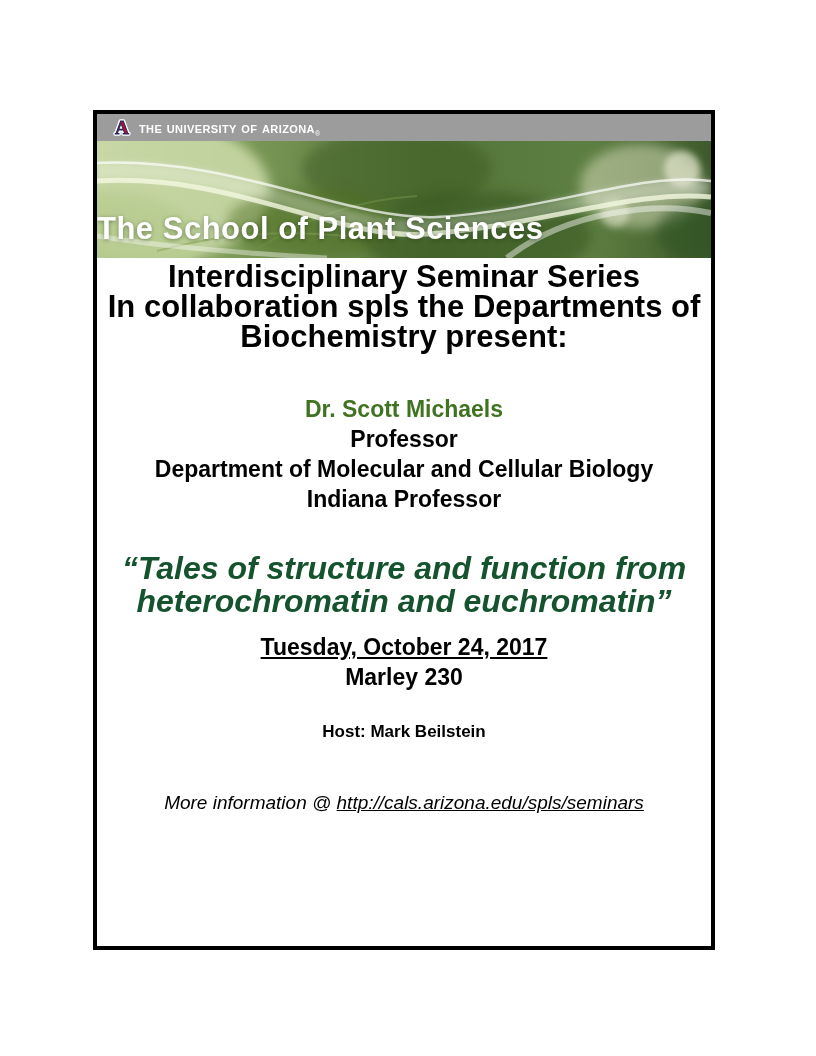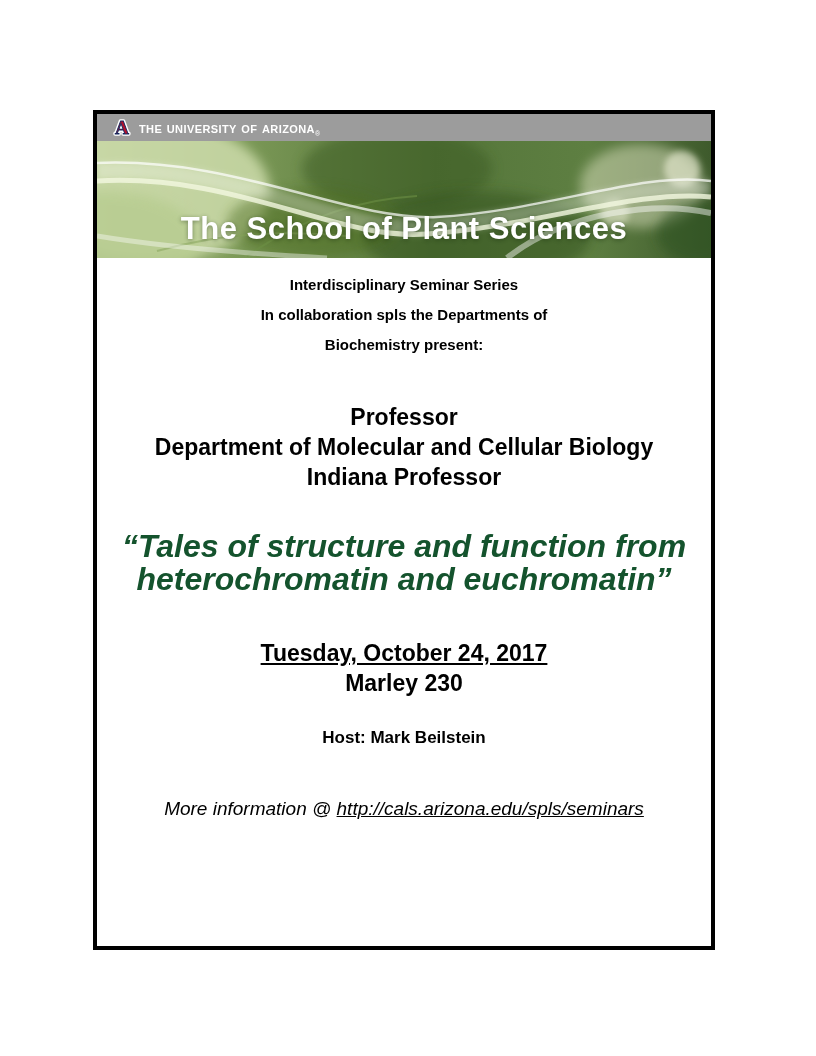--- a/index.html
+++ b/index.html
@@ -49,51 +49,50 @@
     position: relative;
     height: 117px;
     overflow: hidden;
     background: #5d7f3f;
   }
   .banner svg { position: absolute; left: 0; top: 0; width: 100%; height: 100%; }
   .banner-title {
     position: absolute;
     left: 0; right: 0;
     top: 70px;
-    text-align: center;
     color: #ffffff;
     font-size: 31px;
     font-weight: bold;
     letter-spacing: 0.5px;
     text-shadow: 0 1px 4px rgba(20,40,10,0.45);
   }
   .content { text-align: center; color: #000000; }
   .intro {
-    margin-top: 12px;
-    font-size: 15px;
+    margin-top: 4px;
+    font-size: 31px;
     font-weight: bold;
     line-height: 30px;
   }
   .speaker {
     margin-top: 42px;
     font-size: 23px;
     font-weight: bold;
     line-height: 30px;
   }
   .speaker-name { color: #3f7320; }
   .talk {
     margin-top: 38px;
     font-size: 32px;
     font-weight: bold;
     font-style: italic;
     line-height: 33px;
     color: #14532d;
   }
   .event {
-    margin-top: 42px;
+    margin-top: 14px;
     font-size: 23px;
     font-weight: bold;
     line-height: 30px;
   }
   .event-date { text-decoration: underline; }
   .host {
     margin-top: 30px;
     font-size: 17px;
     font-weight: bold;
   }
@@ -159,20 +158,21 @@
 
   <div class="content">
 
     <div class="intro">
       <div>Interdisciplinary Seminar Series</div>
       <div>In collaboration spls the Departments of</div>
       <div>Biochemistry present:</div>
     </div>
 
     <div class="speaker">
+      <div class="speaker-name">Dr. Scott Michaels</div>
       <div>Professor</div>
       <div>Department of Molecular and Cellular Biology</div>
       <div>Indiana Professor</div>
     </div>
 
     <div class="talk">
       <div>“Tales of structure and function from</div>
       <div>heterochromatin and euchromatin”</div>
     </div>
 

